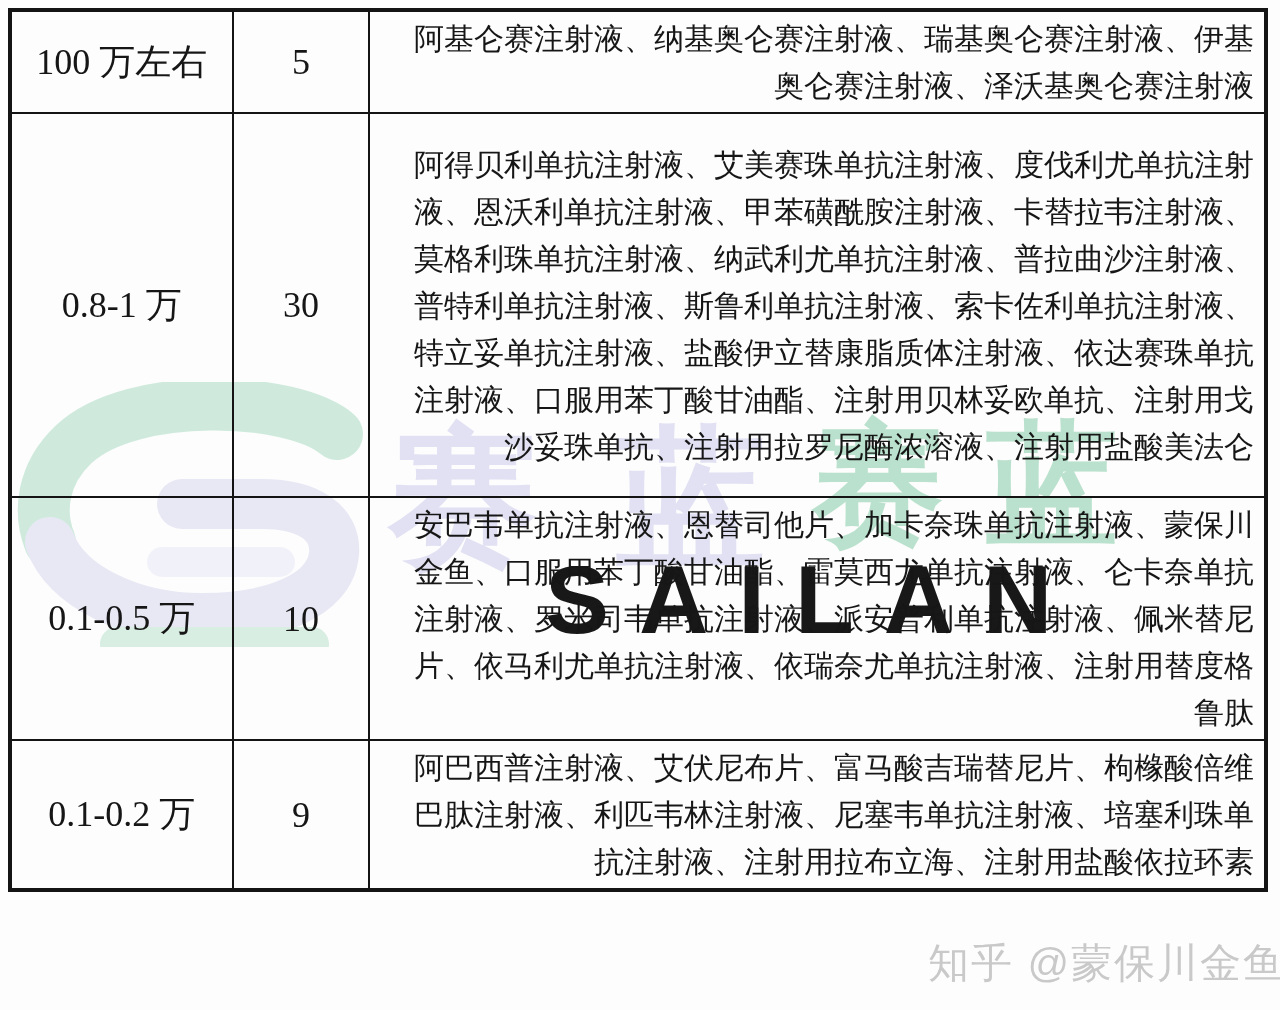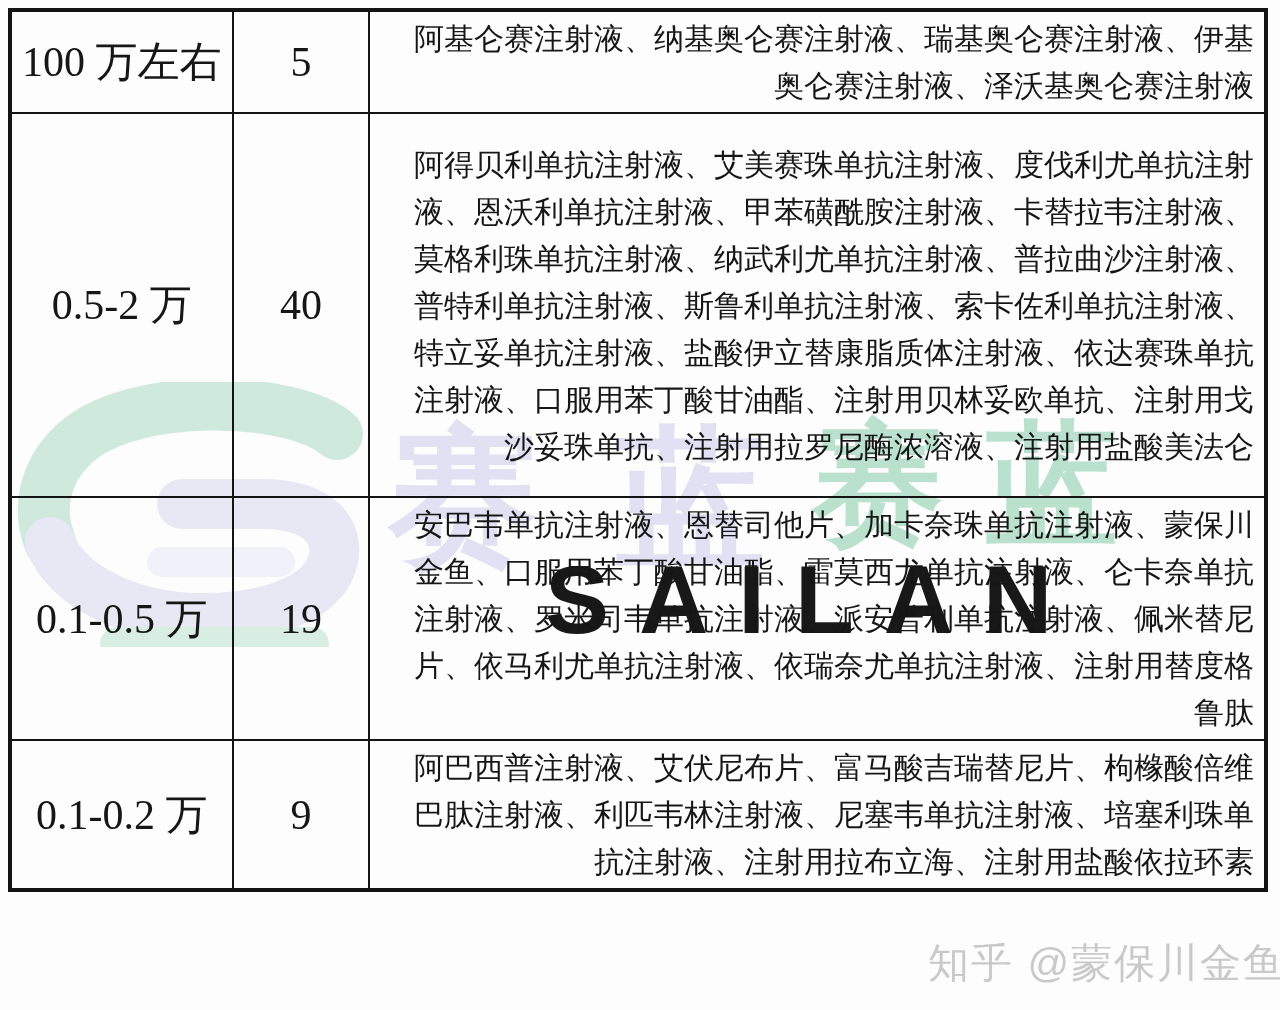--- a/index.html
+++ b/index.html
@@ -38,21 +38,21 @@
     border:2px solid #141414;
     vertical-align:middle;
     background:transparent;
   }
   th.hdr{
     background:#3b71c8;
     font-size:29px;font-weight:bold;line-height:43px;
     text-align:center;color:#101010;
   }
   td.range,td.count{
-    text-align:center;font-size:42px;
+    text-align:center;font-size:36px;
   }
   td.products{
     font-size:30px;line-height:47px;
     padding:3px 10px 3px 21px;text-align:right;
   }
   tr.r-header{height:92px;}
   tr.r1{height:98px;}
   tr.r2{height:49px;}
   tr.r3{height:384px;}
   tr.r4{height:230px;}
@@ -96,28 +96,28 @@
     <tbody>
 
     <tr class="r1">
       <td class="range">100 万左右</td>
       <td class="count">5</td>
       <td class="products">阿基仑赛注射液、纳基奥仑赛注射液、瑞基奥仑赛注射液、伊基奥仑赛注射液、泽沃基奥仑赛注射液</td>
     </tr>
 
 
     <tr class="r3">
-      <td class="range">0.5-2 万</td>
-      <td class="count">40</td>
+      <td class="range">0.8-1 万</td>
+      <td class="count">30</td>
       <td class="products">阿得贝利单抗注射液、艾美赛珠单抗注射液、度伐利尤单抗注射液、恩沃利单抗注射液、甲苯磺酰胺注射液、卡替拉韦注射液、莫格利珠单抗注射液、纳武利尤单抗注射液、普拉曲沙注射液、普特利单抗注射液、斯鲁利单抗注射液、索卡佐利单抗注射液、特立妥单抗注射液、盐酸伊立替康脂质体注射液、依达赛珠单抗注射液、口服用苯丁酸甘油酯、注射用贝林妥欧单抗、注射用戈沙妥珠单抗、注射用拉罗尼酶浓溶液、注射用盐酸美法仑</td>
     </tr>
 
     <tr class="r4">
       <td class="range">0.1-0.5 万</td>
-      <td class="count">19</td>
+      <td class="count">10</td>
       <td class="products">安巴韦单抗注射液、恩替司他片、加卡奈珠单抗注射液、蒙保川金鱼、口服用苯丁酸甘油酯、雷莫西尤单抗注射液、仑卡奈单抗注射液、罗米司韦单抗注射液、派安普利单抗注射液、佩米替尼片、依马利尤单抗注射液、依瑞奈尤单抗注射液、注射用替度格鲁肽</td>
     </tr>
 
     <tr class="r5">
       <td class="range">0.1-0.2 万</td>
       <td class="count">9</td>
       <td class="products">阿巴西普注射液、艾伏尼布片、富马酸吉瑞替尼片、枸橼酸倍维巴肽注射液、利匹韦林注射液、尼塞韦单抗注射液、培塞利珠单抗注射液、注射用拉布立海、注射用盐酸依拉环素</td>
     </tr>
   </tbody>
     </table>

